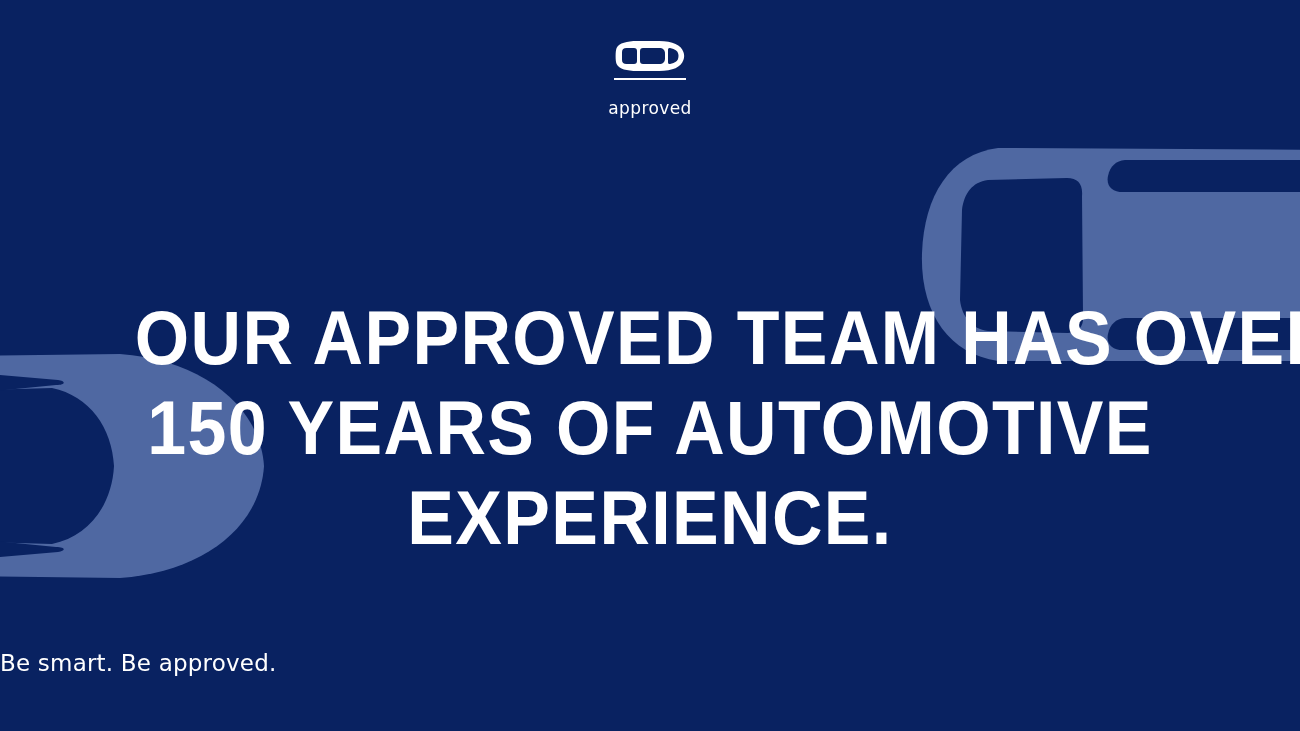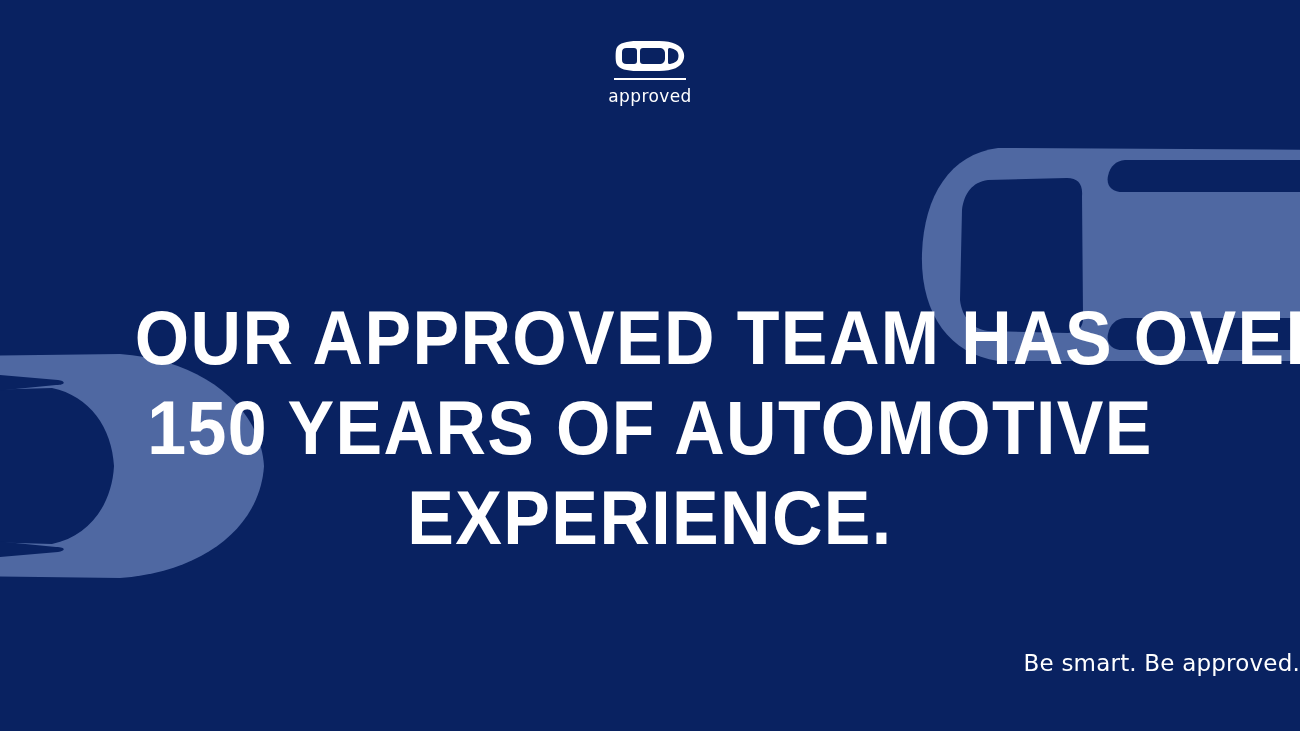--- a/index.html
+++ b/index.html
@@ -54,21 +54,21 @@
     height: 32px;
     display: block;
   }
   #logo-divider {
     width: 72px;
     height: 2px;
     background: #ffffff;
     margin-top: 6px;
   }
   #logo-wordmark {
-    margin-top: 8px;
+    margin-top: 20px;
     color: #ffffff;
     font-family: "DejaVu Sans", sans-serif;
     font-size: 17px;
     letter-spacing: 0.4px;
     line-height: 1;
     font-weight: 400;
   }
 
   
   #headline {
@@ -91,28 +91,27 @@
     white-space: nowrap;
     transform: scaleX(0.92);
   }
 
   
   #tagline {
     position: absolute;
     left: 0;
     right: 0;
     top: 652px;
-    text-align: right;
+    text-align: left;
     color: #ffffff;
     font-family: "DejaVu Sans", sans-serif;
     font-size: 23px;
     font-weight: 400;
     letter-spacing: 0.2px;
     line-height: 1;
-    margin-left: 12px;
   }
 </style>
 </head>
 <body>
 
 <div id="slide">
 
   <svg id="car-top-right" class="bg-car" viewBox="0 0 420 215" xmlns="http://www.w3.org/2000/svg">
     <path d="M78 0 C30 6 4 48 2 105 C0 164 28 206 78 213 L420 213 L420 2 Z" fill="#4f68a2"></path>
     <path d="M68 32 C52 34 44 46 42 62 L40 152 C42 169 52 181 68 183

